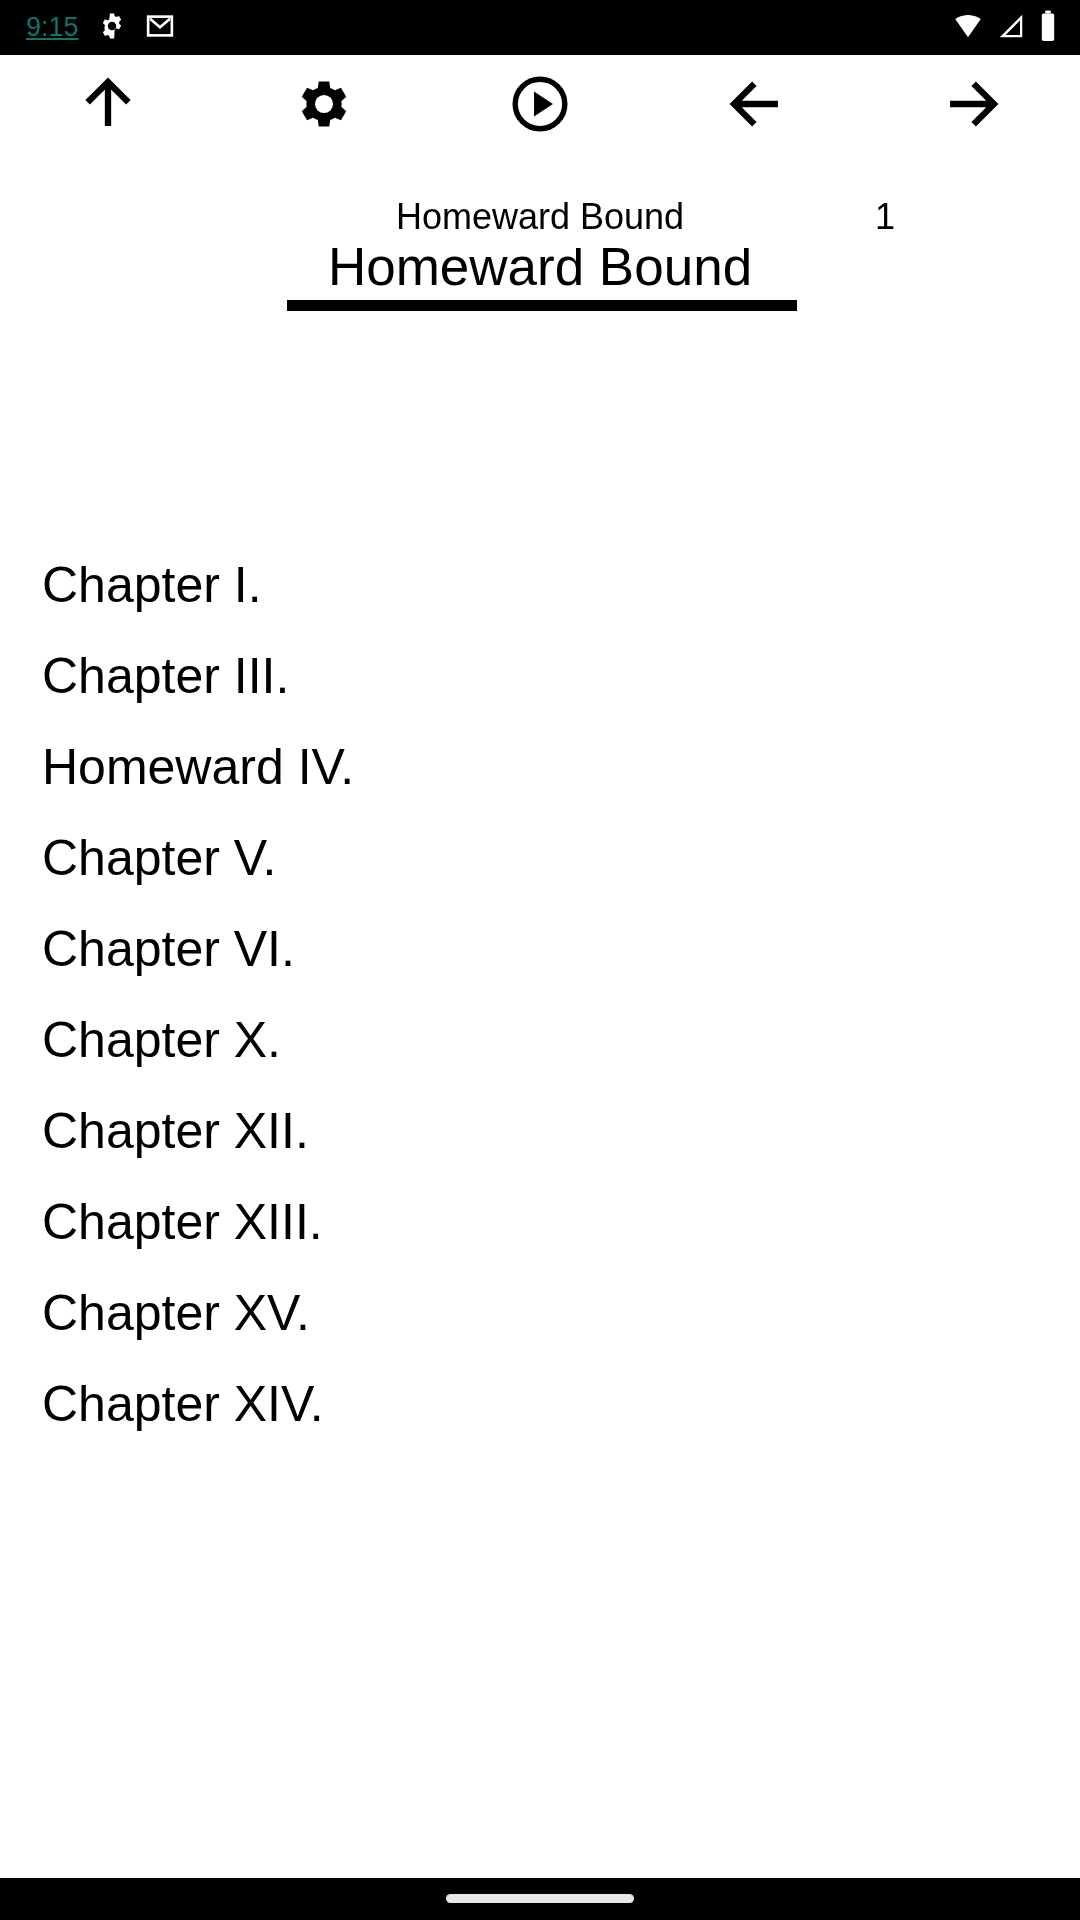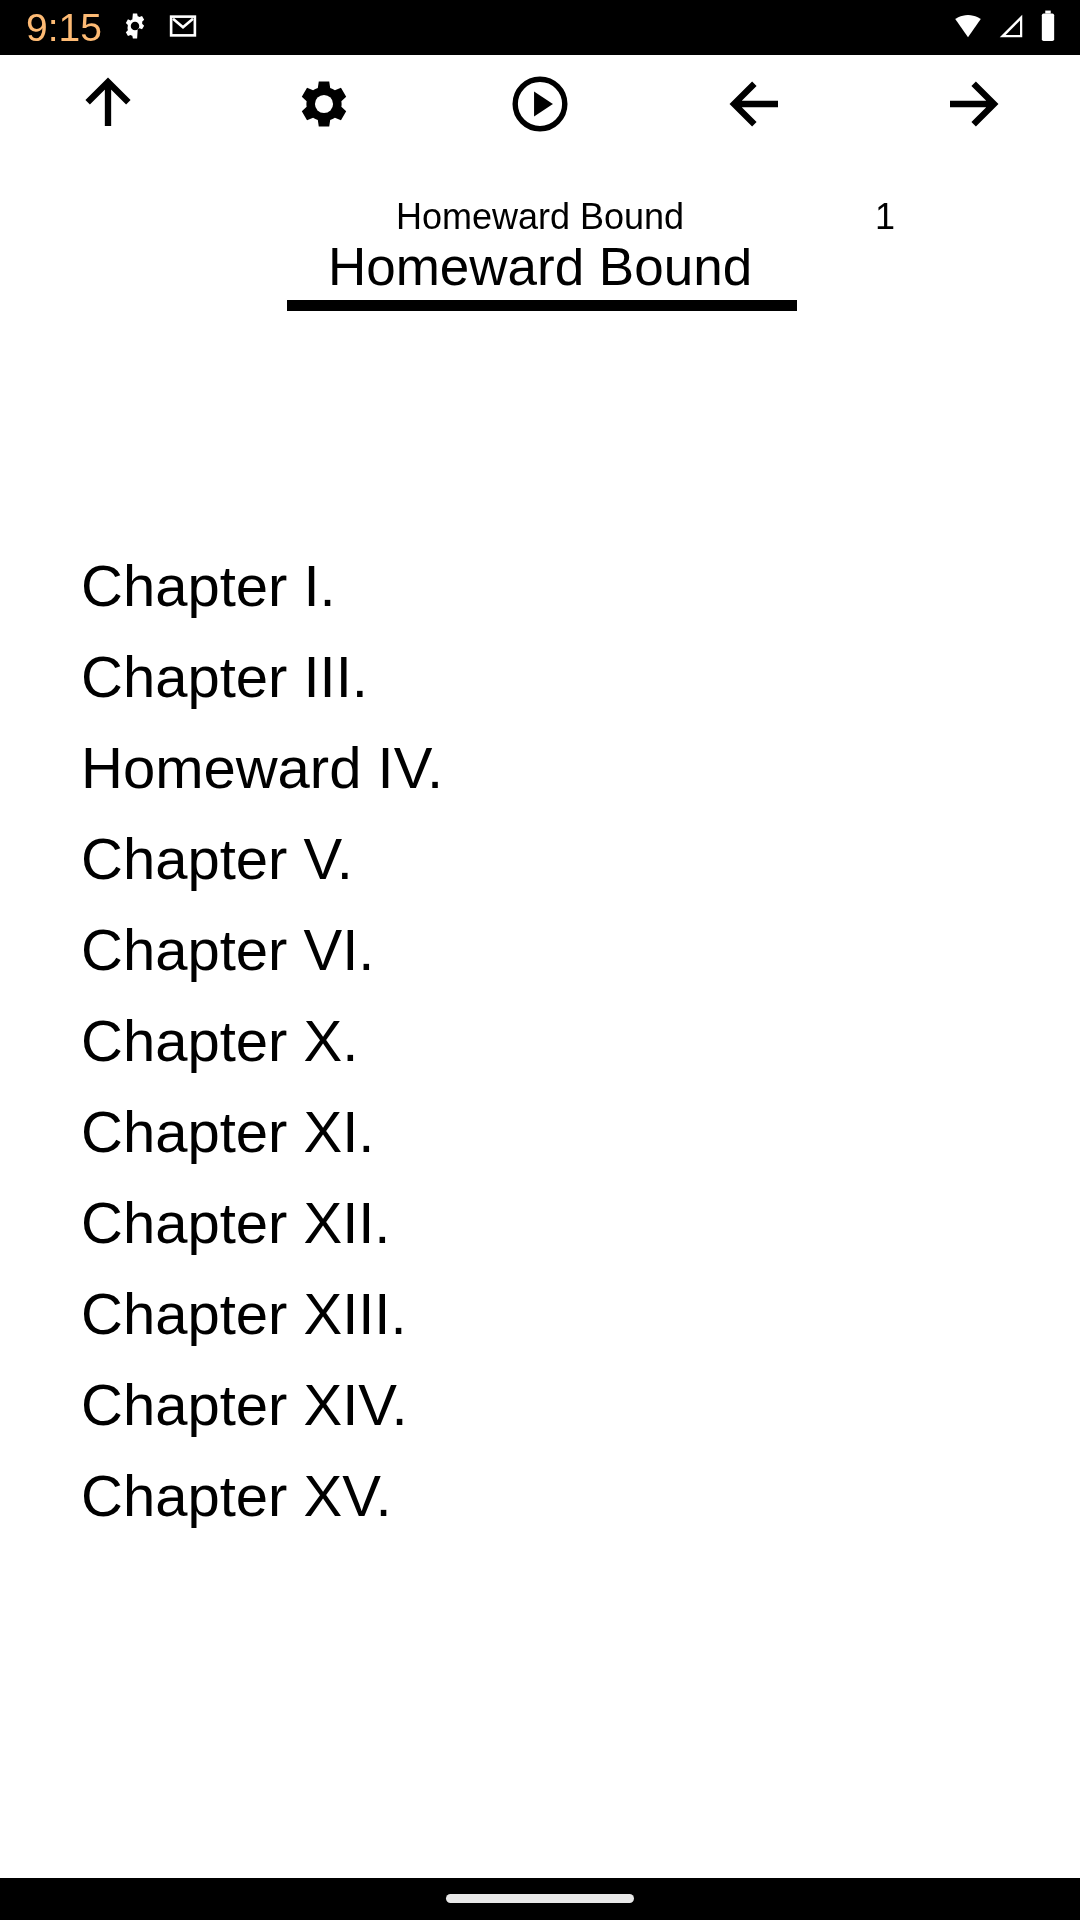--- a/index.html
+++ b/index.html
@@ -20,26 +20,27 @@
   .status-bar {
     position:absolute; top:0; left:0;
     width:1080px; height:55px;
     background:#000000;
     display:flex; align-items:center;
     padding:0 22px 0 26px;
     color:#ffffff;
   }
   .status-left { display:flex; align-items:center; gap:18px; }
   .status-clock {
-    font-size:39px;
+    font-size:27px;
     font-family:"Liberation Sans", sans-serif;
     letter-spacing:0px;
     line-height:1;
-    color:#fdba74;
+    color:#0f766e;
     font-weight:400;
+    text-decoration:underline;
   }
   .status-spacer { flex:1; }
   .status-right { display:flex; align-items:center; gap:12px; }
   .sicon { display:block; }
 
   
   .toolbar {
     position:absolute; top:55px; left:0;
     width:1080px; height:100px;
     background:#ffffff;
@@ -107,22 +108,22 @@
   
   .toc {
     position:absolute;
     top:540px; left:0;
     width:1080px;
     height:1350px;
     overflow:hidden;
   }
   .toc-item {
     display:block;
-    padding-left:81px;
-    font-size:58px;
+    padding-left:42px;
+    font-size:50px;
     line-height:91px;
     color:#000000;
     white-space:nowrap;
     cursor:pointer;
   }
 
   
   .nav-bar {
     position:absolute;
     bottom:0; left:0;
@@ -240,24 +241,23 @@
   <div class="title-rule"></div>
 
   <div class="toc">
 
   <span class="toc-item">Chapter I.</span>
       <span class="toc-item">Chapter III.</span>
       <span class="toc-item">Homeward IV.</span>
       <span class="toc-item">Chapter V.</span>
       <span class="toc-item">Chapter VI.</span>
       <span class="toc-item">Chapter X.</span>
-      <span class="toc-item">Chapter XI.</span>
       <span class="toc-item">Chapter XII.</span>
       <span class="toc-item">Chapter XIII.</span>
+      <span class="toc-item">Chapter XV.</span>
       <span class="toc-item">Chapter XIV.</span>
-      <span class="toc-item">Chapter XV.</span>
     </div>
 
   <div class="nav-bar">
     <div class="nav-pill"></div>
   </div>
 
 </div>
 
 </body></html>

